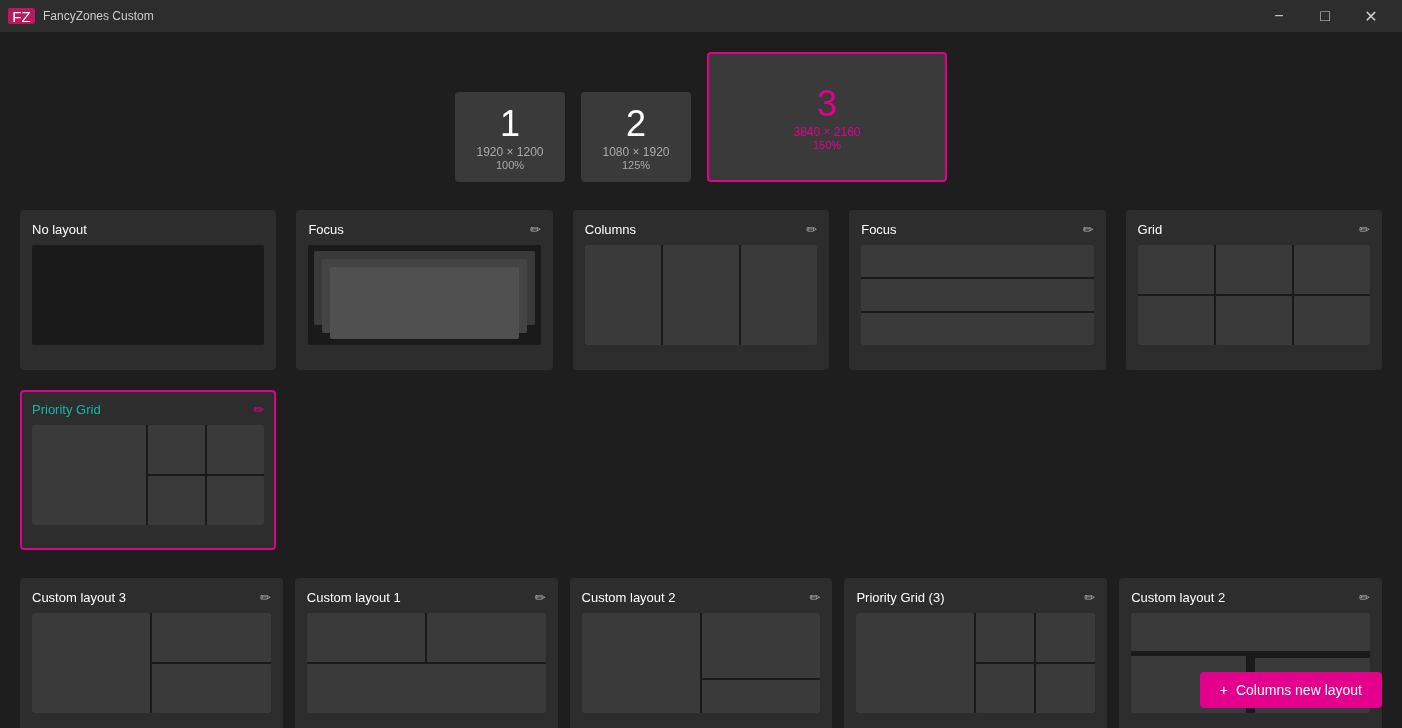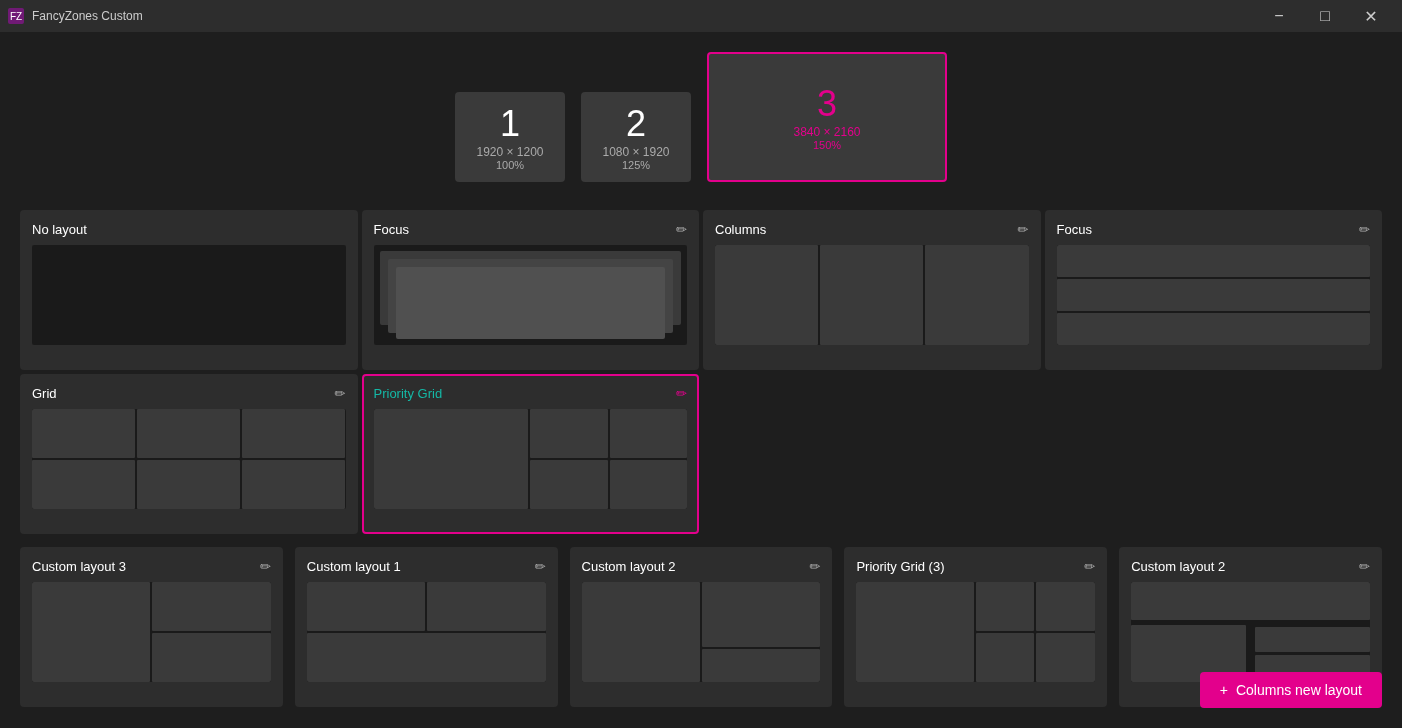--- a/index.html
+++ b/index.html
@@ -24,28 +24,28 @@
       user-select: none;
     }
     .title-bar-left {
       display: flex;
       align-items: center;
       gap: 8px;
       font-size: 12px;
       color: #ccc;
     }
     .title-bar-icon {
-      width: 16px;
+      width: 27px;
       height: 16px;
-      background: #701a75;
+      background: #be185d;
       border-radius: 2px;
       display: flex;
       align-items: center;
       justify-content: center;
-      font-size: 10px;
+      font-size: 15px;
       color: white;
     }
     .title-bar-controls {
       display: flex;
       gap: 0;
     }
     .title-bar-btn {
       width: 46px;
       height: 32px;
       background: transparent;
@@ -111,23 +111,23 @@
     .section-title {
       font-size: 20px;
       font-weight: 400;
       margin-bottom: 14px;
       color: #fff;
     }
 
     
     .layout-grid {
       display: grid;
-      grid-template-columns: repeat(4, 1fr);
-      gap: 4px;
-      margin-bottom: 13px;
+      grid-template-columns: repeat(5, 1fr);
+      gap: 20px;
+      margin-bottom: 28px;
     }
     .custom-grid {
       display: grid;
       grid-template-columns: repeat(5, 1fr);
       gap: 12px;
       margin-bottom: 20px;
     }
 
     .layout-card {
       background: #2d2d2d;

